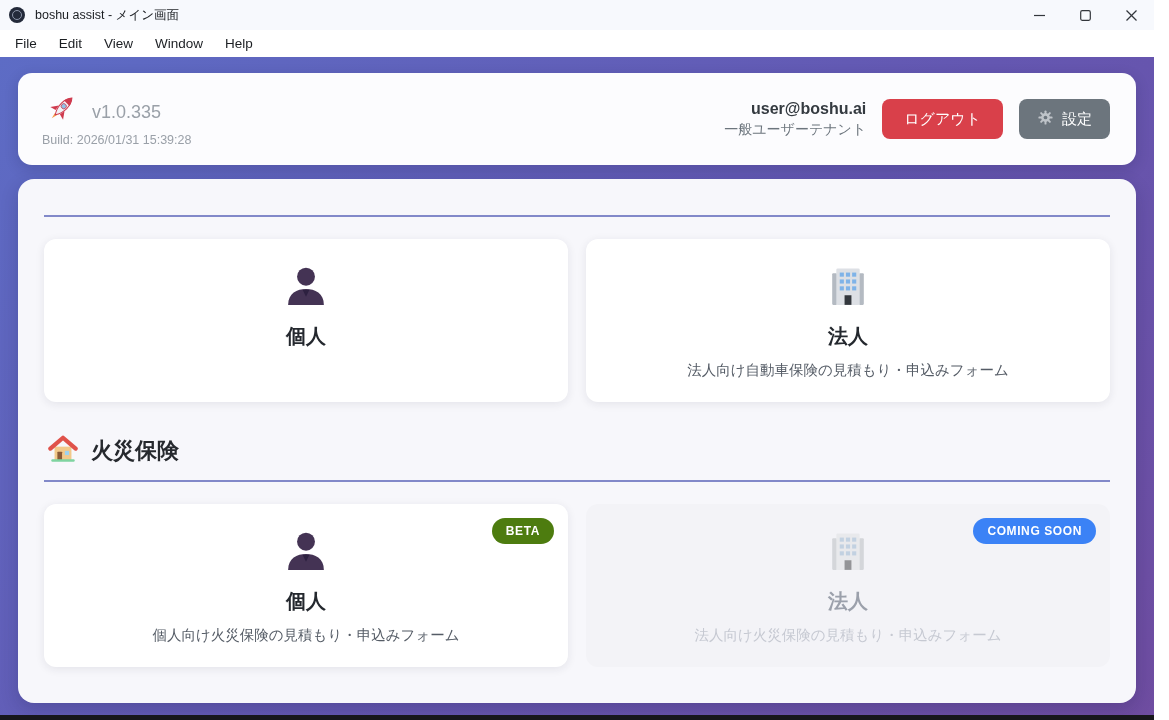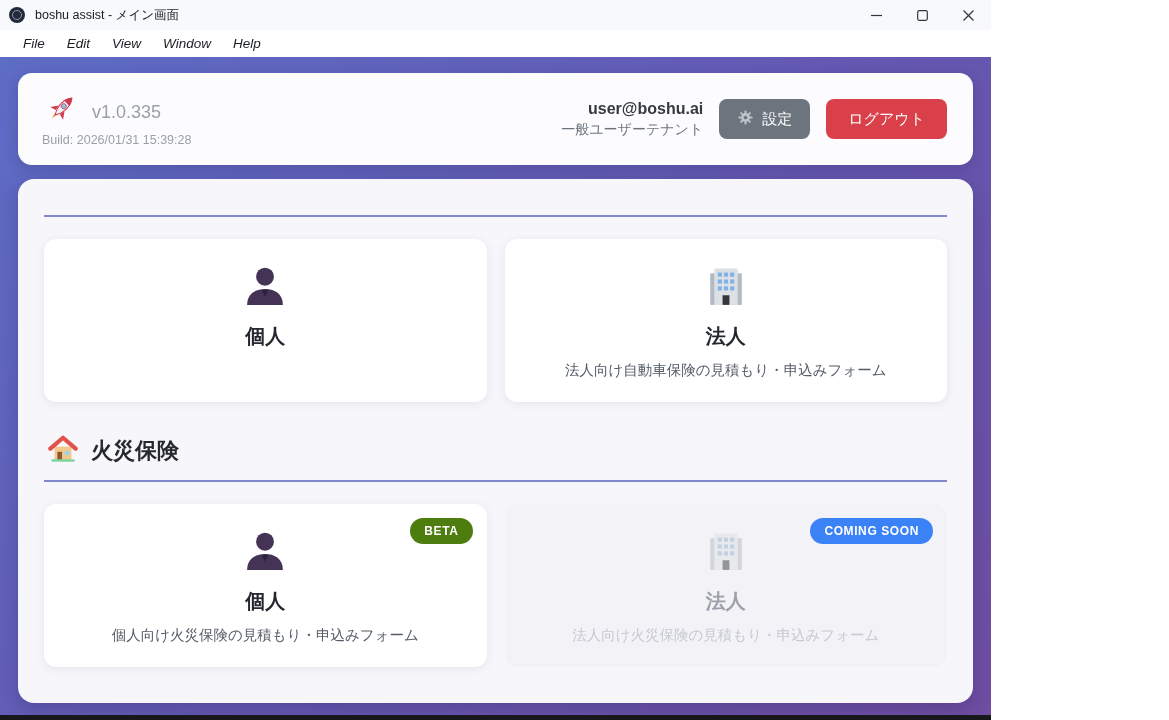--- a/index.html
+++ b/index.html
@@ -1,32 +1,32 @@
 <!DOCTYPE html>
 <html><head>
 <meta charset="utf-8">
 <style>
   * { margin:0; padding:0; box-sizing:border-box; }
   html,body { width:1169px; height:720px; overflow:hidden; }
   body { font-family:"Liberation Sans","DejaVu Sans",sans-serif; }
 
-  .window { width:991px; height:720px; display:flex; flex-direction:column; background:#fff; position:relative;border-radius:28px; }
+  .window { width:1154px; height:720px; display:flex; flex-direction:column; background:#fff; position:relative;border-radius:28px; }
 
   
   .titlebar { height:30px; background:#f7f9fd; display:flex; align-items:center; flex:0 0 auto; }
   .titlebar-icon { width:16px; height:16px; border-radius:50%; background:#232a3a; margin:0 10px 0 9px;
                    display:inline-block; position:relative; }
   .titlebar-icon::after { content:""; position:absolute; inset:3px; border-radius:50%; border:1.5px solid #8d96aa; }
   .titlebar-title { font-size:12.5px; color:#1a1d21; }
   .titlebar-controls { margin-left:auto; display:flex; height:100%; }
   .tb-btn { width:46px; height:100%; display:flex; align-items:center; justify-content:center; }
   .tb-btn svg { display:block; }
 
   
-  .menubar { height:27px; background:#ffffff; display:flex; align-items:center; padding-left:12px; flex:0 0 auto;font-style:italic; }
+  .menubar { height:27px; background:#ffffff; display:flex; align-items:center; padding-left:4px; flex:0 0 auto; }
   .menu-item { font-size:13.5px; color:#1b1e22; padding:4px 11px; border-radius:3px; }
 
   
   .content { flex:1 1 auto; background:linear-gradient(135deg,#5d6cc5 0%,#6457b1 55%,#6f4da1 100%);
              padding:16px 18px 17px; display:flex; flex-direction:column; overflow:hidden; }
 
   
   .header-card { background:#fcfcfe; border-radius:14px; height:92px; flex:0 0 auto;
                  display:flex; align-items:center; padding:0 26px 0 24px;
                  box-shadow:0 4px 14px rgba(20,20,60,.18); }
@@ -131,37 +131,37 @@
           </span>
           <span class="brand-version">v1.0.335</span>
         </div>
         <div class="brand-build">Build: 2026/01/31 15:39:28</div>
       </div>
       <div class="header-right">
         <div class="user-block">
           <div class="user-email">user@boshu.ai</div>
           <div class="user-tenant">一般ユーザーテナント</div>
         </div>
+        <button class="btn btn-logout">
+          <span>ログアウト</span>
+        </button>
         <button class="btn btn-settings">
           <span>
             <svg width="17" height="17" viewBox="0 0 24 24">
               <g fill="#bfc4c9">
                 <rect x="10.6" y="2" width="2.8" height="20" rx="1.2"></rect>
                 <rect x="10.6" y="2" width="2.8" height="20" rx="1.2" transform="rotate(45 12 12)"></rect>
                 <rect x="10.6" y="2" width="2.8" height="20" rx="1.2" transform="rotate(90 12 12)"></rect>
                 <rect x="10.6" y="2" width="2.8" height="20" rx="1.2" transform="rotate(135 12 12)"></rect>
                 <circle cx="12" cy="12" r="6.2"></circle>
               </g>
               <circle cx="12" cy="12" r="2.6" fill="#6c757d"></circle>
             </svg>
           </span>
           <span>設定</span>
-        </button>
-        <button class="btn btn-logout">
-          <span>ログアウト</span>
         </button>
       </div>
     </div>
 
     <div class="main-card">
 
       <hr class="section-divider">
 
       <div class="tile-grid">
         <div class="tile">

